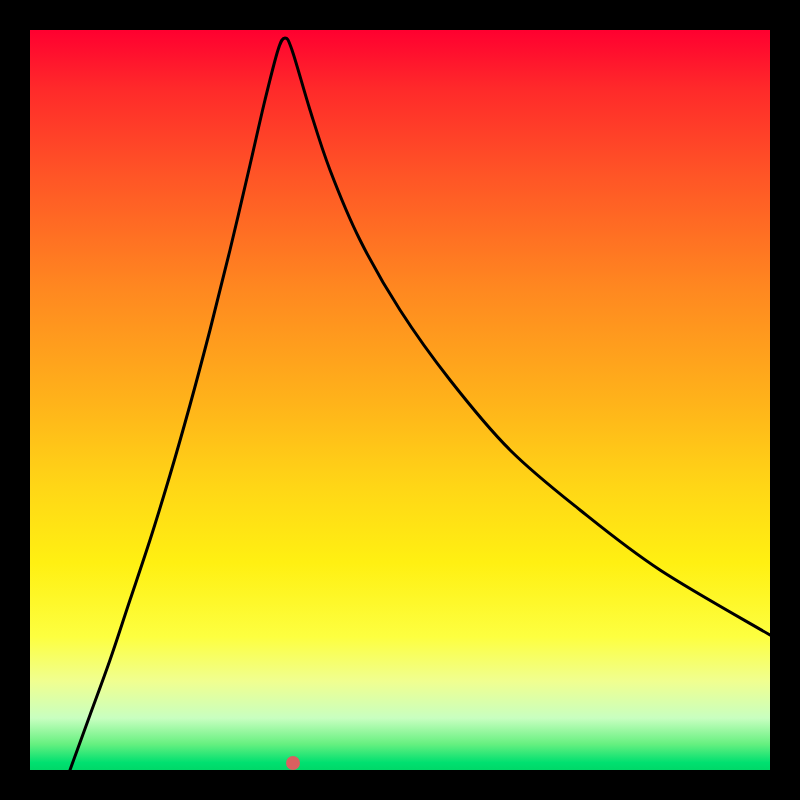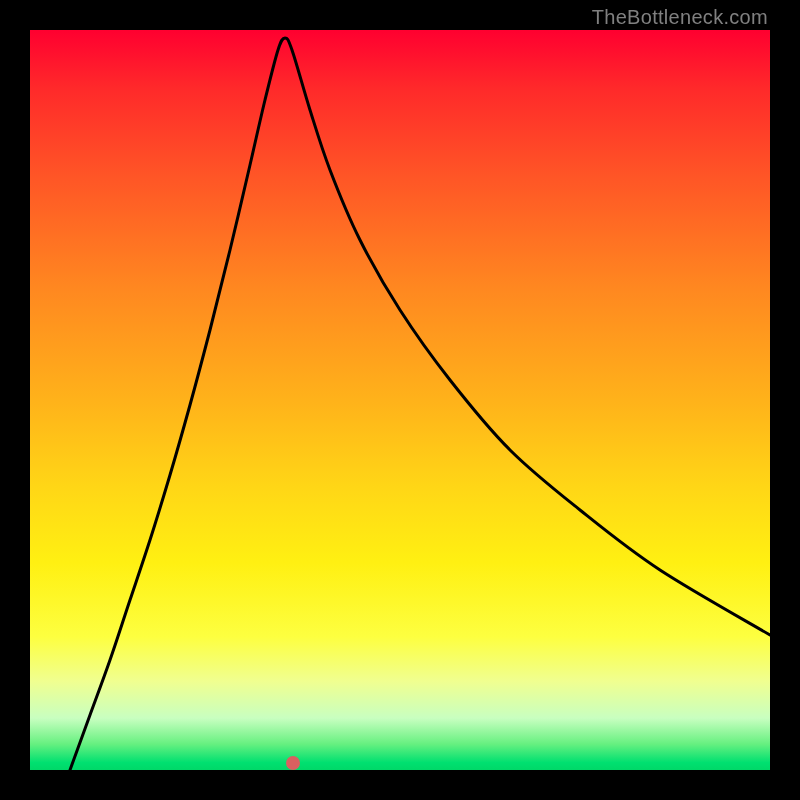--- a/index.html
+++ b/index.html
@@ -63,21 +63,20 @@
     border-radius: 50%;
     background: #d86060;
     transform: translate(-50%, -50%);
   }
 </style>
 </head>
 <body>
 
 <div class="outer">
 
-  <div class="watermark">TheBottleneck.com</div>
 
   <div class="plot">
 
     <svg class="curve" viewBox="0 0 740 740" preserveAspectRatio="none">
       <path id="curve-path" fill="none" stroke="#000" stroke-width="3" stroke-linejoin="round" stroke-linecap="round" d="M 40 740 C 43.3 730.8, 53.3 703.3, 60 685 C 66.7 666.7, 73.3 649.2, 80 630 C 86.7 610.8, 93.3 590.0, 100 570 C 106.7 550.0, 113.3 530.8, 120 510 C 126.7 489.2, 133.3 467.5, 140 445 C 146.7 422.5, 153.3 399.2, 160 375 C 166.7 350.8, 173.3 325.8, 180 300 C 186.7 274.2, 193.3 247.5, 200 220 C 206.7 192.5, 214.2 160.0, 220 135 C 225.8 110.0, 230.3 89.2, 235 70 C 239.7 50.8, 244.7 30.3, 248 20 C 251.3 9.7, 252.7 8.0, 255 8 C 257.3 8.0, 257.8 8.0, 262 20 C 266.2 32.0, 273.7 60.0, 280 80 C 286.3 100.0, 291.7 118.3, 300 140 C 308.3 161.7, 318.3 186.7, 330 210 C 341.7 233.3, 355.0 256.7, 370 280 C 385.0 303.3, 401.7 326.7, 420 350 C 438.3 373.3, 458.3 398.3, 480 420 C 501.7 441.7, 525.0 460.0, 550 480 C 575.0 500.0, 598.3 519.2, 630 540 C 661.7 560.8, 721.7 594.2, 740 605"></path>
     </svg>
 
     <div class="dot" id="min-dot" style="left: 263px; top: 733px; background: rgb(216, 96, 96);"></div>
   </div>
 </div>

